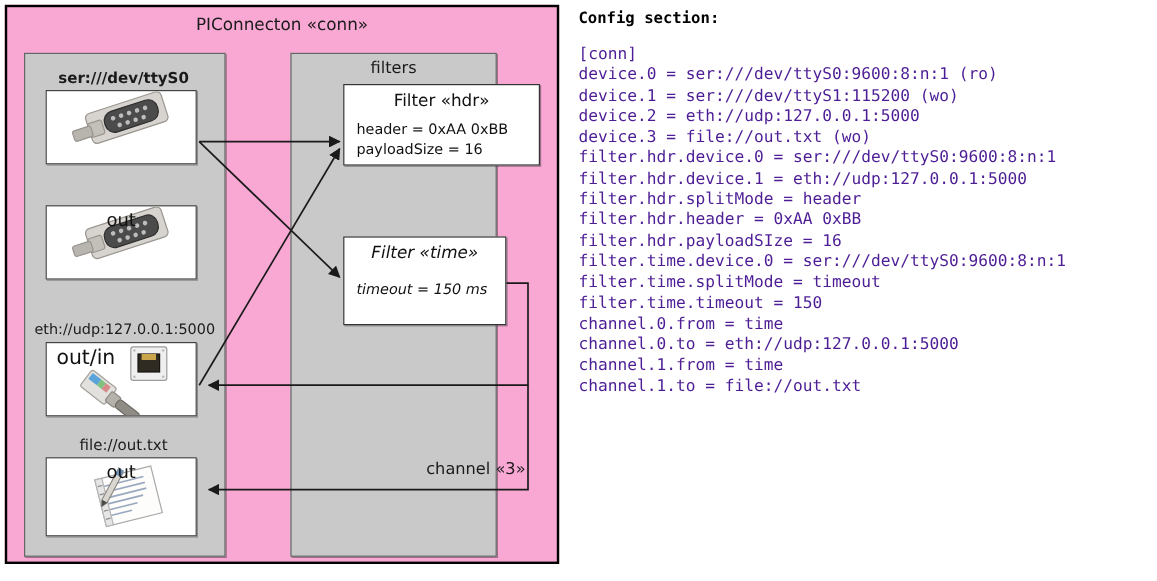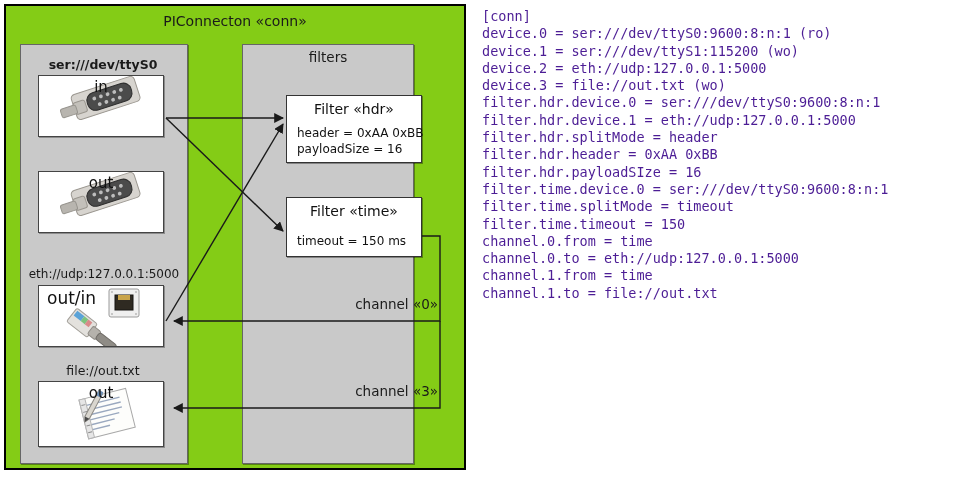--- a/index.html
+++ b/index.html
@@ -1,21 +1,21 @@
 <!DOCTYPE html>
 <html><head>
 <meta charset="utf-8">
 <style>
   html,body{margin:0;padding:0;background:#ffffff;}
   body{width:964px;height:484px;position:relative;overflow:hidden;
        font-family:"DejaVu Sans",sans-serif;-webkit-font-smoothing:antialiased;}
 
   
   #diagram{position:absolute;left:4px;top:4px;width:462px;height:466px;
-           border:2px solid #000;background:#84cc16;box-sizing:border-box;}
+           border:2px solid #000;background:#f9a8d4;box-sizing:border-box;}
   #diagram-title{position:absolute;left:0;top:7px;width:100%;text-align:center;
                  font-size:14px;color:#1a1a1a;}
 
   .panel{position:absolute;background:#c9c9c9;border:1px solid #666;
          box-sizing:border-box;box-shadow:1px 1px 0 rgba(0,0,0,.35);}
   .panel-title{position:absolute;top:4px;left:0;width:100%;text-align:center;
                font-size:13.5px;color:#1a1a1a;}
 
   #devices-panel{left:14px;top:38px;width:168px;height:420px;}
   #filters-panel{left:236px;top:38px;width:172px;height:420px;}
@@ -30,22 +30,22 @@
   .node-label.left{text-align:left;padding-left:8px;font-size:17px;}
 
   
   .filter-box{position:absolute;background:#fff;border:1px solid #333;
               box-sizing:border-box;box-shadow:1px 1px 0 rgba(0,0,0,.35);}
   .filter-title{position:absolute;top:5px;left:0;width:100%;text-align:center;
                 font-size:14px;color:#111;}
   .filter-prop{position:absolute;left:10px;font-size:12px;color:#111;
                white-space:nowrap;}
 
-  #filter-hdr{left:280px;top:89px;width:136px;height:68px;}
-  #filter-time{left:280px;top:191px;width:136px;height:60px;}
+  #filter-hdr{left:280px;top:64px;width:164px;height:68px;}
+  #filter-time{left:280px;top:191px;width:136px;height:74px;font-style:italic;}
 
   .channel-label{position:absolute;font-size:13.5px;color:#1a1a1a;
                  text-align:right;}
 
   
   #wires{position:absolute;left:0;top:0;width:470px;height:474px;
          pointer-events:none;}
 
   
   #config{position:absolute;left:482px;top:8px;width:478px;}
@@ -59,21 +59,20 @@
 <body>
 
 <div id="diagram">
 
   <div id="diagram-title">PIConnecton «conn»</div>
 
   <div class="panel" id="devices-panel">
 
     <div class="device-label" style="left:17px;top:12px;font-weight:bold;">ser:///dev/ttyS0</div>
     <div class="node" style="left:17px;top:30px;">
-      <span class="node-label">in</span>
       <svg width="126" height="62" style="position:absolute;left:0;top:0;">
         <g transform="translate(30,16) rotate(-18)">
           <rect x="0" y="4" width="66" height="26" rx="4" fill="#d7d4cf" stroke="#9a968f" stroke-width="1"></rect>
           <rect x="14" y="8" width="46" height="18" rx="8" fill="#4b4b4b" stroke="#2e2e2e" stroke-width="1"></rect>
           <g fill="#bdbdbd">
             <circle cx="22" cy="14" r="1.9"></circle>
               <circle cx="29" cy="14" r="1.9"></circle>
             <circle cx="36" cy="14" r="1.9"></circle>
               <circle cx="43" cy="14" r="1.9"></circle>
             <circle cx="50" cy="14" r="1.9"></circle>
@@ -176,21 +175,20 @@
     <div class="filter-title">Filter «hdr»</div>
     <div class="filter-prop" style="top:30px;">header = 0xAA 0xBB</div>
     <div class="filter-prop" style="top:46px;">payloadSize = 16</div>
   </div>
 
   <div class="filter-box" id="filter-time">
     <div class="filter-title">Filter «time»</div>
     <div class="filter-prop" style="top:36px;">timeout = 150 ms</div>
   </div>
 
-  <div class="channel-label" style="left:240px;top:290px;width:192px;">channel «0»</div>
   <div class="channel-label" style="left:240px;top:377px;width:192px;">channel «3»</div>
 
   <svg id="wires">
     <defs>
       <marker id="ah" viewBox="0 0 10 10" refX="9" refY="5" markerWidth="7" markerHeight="7" orient="auto-start-reverse">
         <path d="M 0 0 L 10 5 L 0 10 z" fill="#1a1a1a"></path>
       </marker>
     </defs>
     <g stroke="#1a1a1a" stroke-width="1.4" fill="none" marker-end="url(#ah)">
 
@@ -203,14 +201,15 @@
 
     <g stroke="#1a1a1a" stroke-width="1.4" fill="none">
       <path d="M 416 230 L 434 230 L 434 315 L 168 315" marker-end="url(#ah)"></path>
 
       <path d="M 434 315 L 434 402 L 168 402" marker-end="url(#ah)"></path>
     </g>
   </svg>
 </div>
 
 <div id="config">
+  <div id="config-heading">Config section:</div>
   <div id="config-lines"><span class="cfg-line">[conn]</span><span class="cfg-line">device.0 = ser:///dev/ttyS0:9600:8:n:1 (ro)</span><span class="cfg-line">device.1 = ser:///dev/ttyS1:115200 (wo)</span><span class="cfg-line">device.2 = eth://udp:127.0.0.1:5000</span><span class="cfg-line">device.3 = file://out.txt (wo)</span><span class="cfg-line">filter.hdr.device.0 = ser:///dev/ttyS0:9600:8:n:1</span><span class="cfg-line">filter.hdr.device.1 = eth://udp:127.0.0.1:5000</span><span class="cfg-line">filter.hdr.splitMode = header</span><span class="cfg-line">filter.hdr.header = 0xAA 0xBB</span><span class="cfg-line">filter.hdr.payloadSIze = 16</span><span class="cfg-line">filter.time.device.0 = ser:///dev/ttyS0:9600:8:n:1</span><span class="cfg-line">filter.time.splitMode = timeout</span><span class="cfg-line">filter.time.timeout = 150</span><span class="cfg-line">channel.0.from = time</span><span class="cfg-line">channel.0.to = eth://udp:127.0.0.1:5000</span><span class="cfg-line">channel.1.from = time</span><span class="cfg-line">channel.1.to = file://out.txt</span></div>
 </div>
 
 </body></html>

